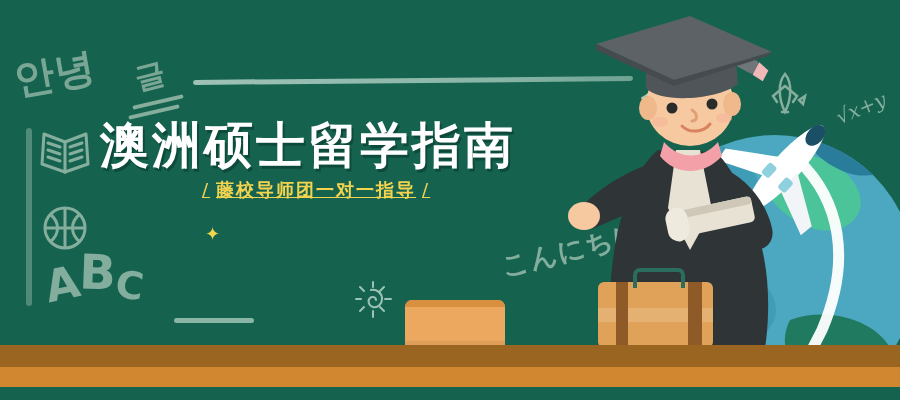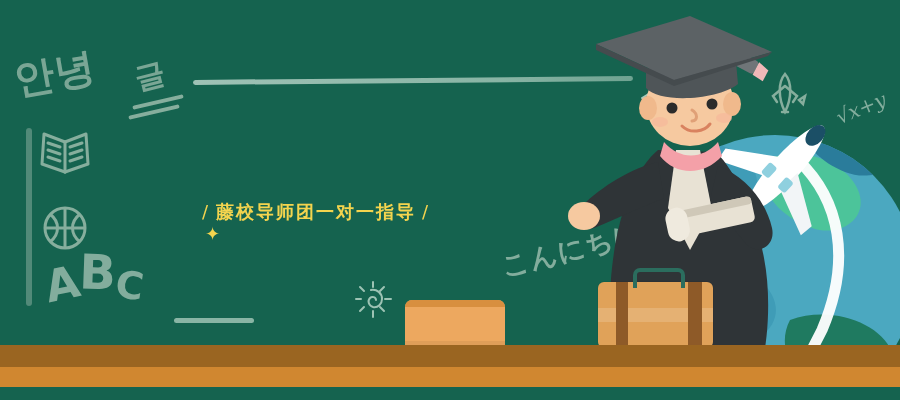--- a/index.html
+++ b/index.html
@@ -45,24 +45,25 @@
       font-family:"DejaVu Serif",serif;font-style:italic;}
   .svg-doodle{position:absolute;}
   .title{
     position:absolute;left:100px;top:113px;
     font-size:49px;font-weight:700;color:#ffffff;letter-spacing:3px;
     font-family:"DejaVu Sans","Liberation Sans",sans-serif;
     text-shadow:2px 3px 0 rgba(9,55,43,.55);
     white-space:nowrap;
   }
   .subtitle{
-    position:absolute;left:196px;top:200px;
+    position:absolute;left:196px;top:178px;
     font-size:18px;font-weight:700;color:#f4d44e;letter-spacing:2px;
     font-family:"DejaVu Sans","Liberation Sans",sans-serif;
     white-space:nowrap;
+    text-decoration:underline;
   }
   .subtitle .slash{color:#f4d44e;font-weight:400;padding:0 6px;}
   .tagline{
     position:absolute;left:205px;top:223px;
     font-size:19px;font-weight:700;color:#ffffff;letter-spacing:1px;
     font-family:"DejaVu Sans","Liberation Sans",sans-serif;
     white-space:nowrap;display:flex;align-items:center;gap:9px;
     text-shadow:1px 2px 0 rgba(9,55,43,.45);
   }
   .star{color:#f4d44e;font-size:18px;text-shadow:none;}
@@ -135,20 +136,21 @@
     <path d="M17 42 L23 42"></path>
     <path d="M34 30 L40 26 L38 34 Z"></path>
   </svg>
 
   <svg class="svg-doodle" style="left:348px;top:278px" width="50" height="48" viewBox="0 0 50 48" fill="none" stroke="#9dc3b4" stroke-width="2" stroke-linecap="round">
     <path d="M28 22 C28 19 24 18 22 20 C19 23 21 28 25 29 C30 30 34 26 34 21 C34 15 29 11 23 12"></path>
     <path d="M25 4 L25 9 M25 33 L25 39 M8 21 L13 21 M37 21 L43 21
              M12 9 L16 13 M36 9 L32 13 M12 33 L16 29 M36 33 L32 29"></path>
   </svg>
 
+  <div class="title">澳洲硕士留学指南</div>
   <div class="subtitle">
     <span class="slash">/</span><span>藤校导师团一对一指导</span><span class="slash">/</span>
   </div>
   <div class="tagline">
     <span class="star">✦</span>
   </div>
 
   <div class="illus">
     <svg class="stage" width="360" height="400" viewBox="0 0 360 400">
       <defs>

